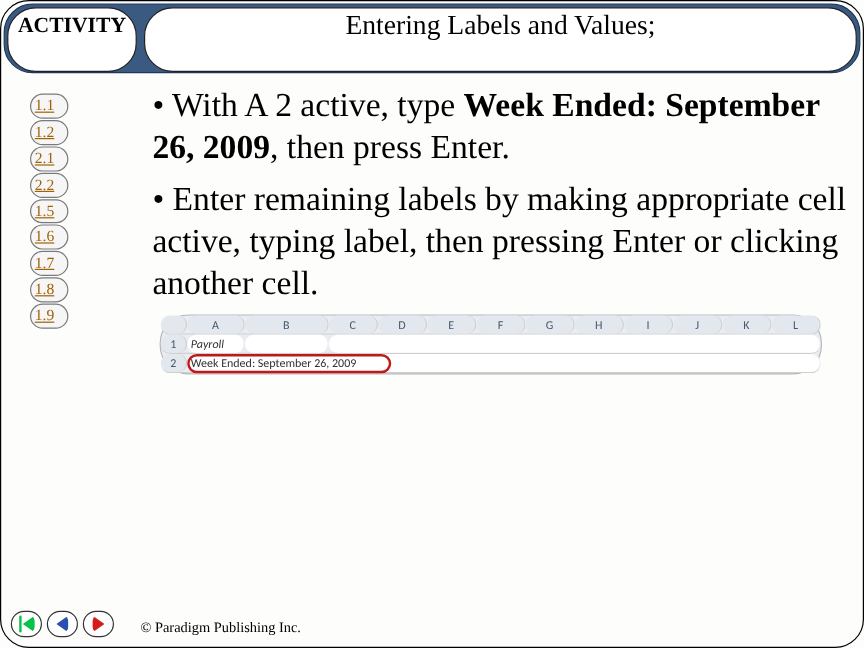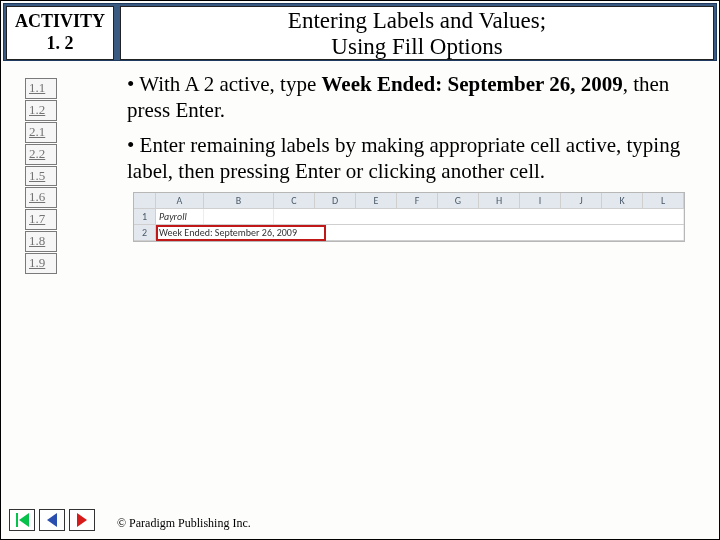--- a/index.html
+++ b/index.html
@@ -1,27 +1,27 @@
 <!DOCTYPE html>
 <html><head>
 <meta charset="utf-8">
 <style>
-  * { box-sizing: border-box; margin: 0; padding: 0; }
+  * { box-sizing: border-box; margin: 0; padding: 0; border-radius: 24px; }
   body { width: 720px; height: 540px; font-family: "Times New Roman", serif; background: #fdfdfc; position: relative; border: 1px solid #000; overflow: hidden; }
 
   .header-bar { position: absolute; top: 2px; left: 2px; right: 2px; height: 58px; background: #3b5a82; border: 1px solid #1e3a5f; }
   .activity-box { position: absolute; top: 2px; left: 2px; width: 108px; height: 54px; background: #fff; border: 1px solid #222; text-align: center; padding-top: 4px; font-weight: bold; font-size: 18px; line-height: 1.2; }
   .title-box { position: absolute; top: 2px; left: 116px; right: 2px; height: 54px; background: #fff; border: 1px solid #222; text-align: center; font-size: 23px; line-height: 1.15; padding-top: 1px; }
 
   .sidebar { position: absolute; top: 64px; left: 2px; width: 108px; }
   .links-heading { text-align: center; font-size: 17px; line-height: 1.2; padding: 4px 2px 8px; }
-  .activity-link { display: block; width: 32px; margin: 1px 0 1px 22px; padding: 1px 3px; font-size: 13px; color: #737373; text-decoration: underline; border: 1px solid #7a7a7a; background: #f6f6f6; cursor: pointer; line-height: 1.3; }
+  .activity-link { display: block; width: 32px; margin: 1px 0 1px 22px; padding: 1px 3px; font-size: 13px; color: #a16207; text-decoration: underline; border: 1px solid #7a7a7a; background: #f6f6f6; cursor: pointer; line-height: 1.3; }
 
   .main { position: absolute; top: 64px; left: 114px; right: 2px; }
-  .bullet { font-size: 21px; line-height: 1.25; padding: 6px 8px 2px 12px; }
+  .bullet { font-size: 28px; line-height: 1.25; padding: 6px 8px 2px 12px; }
   .bullet .lead { display: inline; }
   .bullet .bold { font-weight: bold; }
 
   .shot { margin: 6px 0 0 18px; width: 552px; border: 1px solid #b7b7b7; background: #e9edf2; font-family: Calibri, Arial, sans-serif; font-size: 10px; color: #333; }
   .shot-row { display: flex; height: 16px; align-items: stretch; border-bottom: 1px solid #cfcfcf; }
   .rowhead { width: 22px; background: #e3e8ee; border-right: 1px solid #cfcfcf; text-align: center; line-height: 16px; color: #4a5a6a; }
   .colhead { background: #e3e8ee; border-right: 1px solid #cfcfcf; text-align: center; line-height: 16px; color: #4a5a6a; flex: 1; }
   .colhead.colA { flex: 0 0 48px; }
   .colhead.colB { flex: 0 0 70px; }
   .cell { border-right: 1px solid #ededed; line-height: 16px; padding-left: 3px; background: #fff; }
@@ -40,25 +40,23 @@
   .bar { width: 2px; height: 14px; background: #06c24a; margin-right: 1px; }
 
   .footer { position: absolute; bottom: 8px; left: 116px; font-size: 12px; }
 </style>
 </head>
 <body>
 
 <div class="header-bar">
   <div class="activity-box">
     <div>ACTIVITY</div>
-    <div>1. 2</div>
   </div>
   <div class="title-box">
     <div>Entering Labels and Values;</div>
-    <div>Using Fill Options</div>
   </div>
 </div>
 
 <div class="sidebar">
   <div class="links-heading">
   </div>
   <a class="activity-link">1.1</a>
   <a class="activity-link">1.2</a>
   <a class="activity-link">2.1</a>
   <a class="activity-link">2.2</a>

